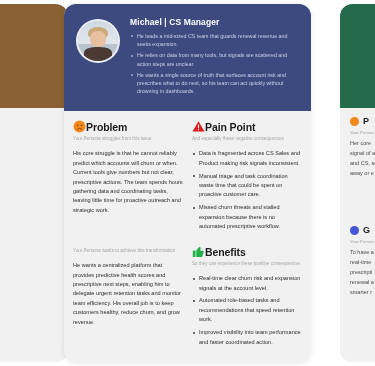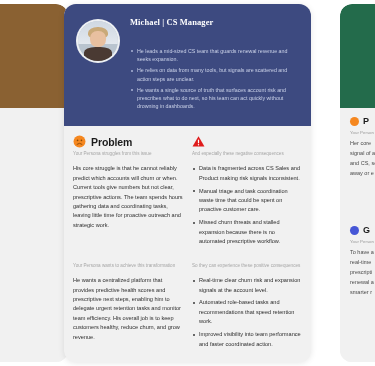--- a/index.html
+++ b/index.html
@@ -82,22 +82,21 @@
   .avatar .hair { position:absolute; left:26%; top:14%; width:48%; height:30%; border-radius:50% 50% 40% 40%; background:#c9a978; }
   .avatar .face { position:absolute; left:30%; top:24%; width:40%; height:40%; border-radius:45%; background:#e8c0a0; }
   .avatar .body { position:absolute; left:14%; bottom:0; width:72%; height:34%; border-radius:40% 40% 0 0; background:#4a3a33; }
 
   .head-text { flex: 1 1 auto; min-width: 0; padding-top: 2px; }
   .persona-name {
     color: #ffffff;
     font-size: 8.5px;
     font-weight: bold;
     letter-spacing: 0.1px;
-    margin-bottom: 20px;
-    font-family: Liberation Serif, serif;
+    margin-bottom: 5px;
   }
   ul.head-list { list-style: none; }
   ul.head-list li {
     position: relative;
     color: #cbd2e8;
     font-size: 5.3px;
     line-height: 8.4px;
     padding-left: 7px;
     margin-bottom: 2.5px;
   }
@@ -113,21 +112,21 @@
   .main-body {
     background: #f1f1f1;
     padding: 9px 9px 0 9px;
     display: grid;
     grid-template-columns: 1fr 1fr;
     column-gap: 9px;
     row-gap: 10px;
     align-content: start;
   }
 
-  .sec-head { display: flex; align-items: flex-end; gap: 5px; }
+  .sec-head { display: flex; align-items: flex-end; }
   .sec-title {
     font-size: 10.5px;
     font-weight: bold;
     color: #1b1b1b;
     letter-spacing: -0.1px;
   }
   .sec-sub {
     font-size: 4.6px;
     color: #a6a6a6;
     margin: 2px 0 7px 0;
@@ -254,35 +253,43 @@
         <div class="sec-para">His core struggle is that he cannot reliably predict which accounts will churn or when. Current tools give numbers but not clear, prescriptive actions. The team spends hours gathering data and coordinating tasks, leaving little time for proactive outreach and strategic work.</div>
       </div>
 
       <div>
         <div class="sec-head">
           <svg class="ic" viewBox="0 0 24 24">
             <path d="M12 2.5 L23 21 L1 21 Z" fill="#e01b1b"></path>
             <rect x="10.9" y="8.2" width="2.2" height="7" rx="1.1" fill="#ffffff"></rect>
             <circle cx="12" cy="18" r="1.3" fill="#ffffff"></circle>
           </svg>
+          <span class="sec-title">Pain Point</span>
         </div>
         <div class="sec-sub">And especially these negative consequences</div>
         <ul class="sec-list">
           <li>Data is fragmented across CS Sales and Product making risk signals inconsistent.</li>
           <li>Manual triage and task coordination waste time that could be spent on proactive customer care.</li>
           <li>Missed churn threats and stalled expansion because there is no automated prescriptive workflow.</li>
         </ul>
       </div>
 
       <div>
         <div class="sec-sub">Your Persona wants to achieve this transformation</div>
         <div class="sec-para">He wants a centralized platform that provides predictive health scores and prescriptive next steps, enabling him to delegate urgent retention tasks and monitor team efficiency. His overall job is to keep customers healthy, reduce churn, and grow revenue.</div>
       </div>
 
       <div>
+        <div class="sec-head">
+          <svg class="ic" viewBox="0 0 24 24">
+            <rect x="1.5" y="10" width="5" height="12" rx="1.2" fill="#21b14b"></rect>
+            <path d="M8 22 h9.2 a2.2 2.2 0 0 0 2.1-1.6 l2.4-7.4 a1.8 1.8 0 0 0-1.7-2.4 h-5 l0.9-4.3 a2.1 2.1 0 0 0-3.9-1.5 L8 10.2 Z" fill="#21b14b"></path>
+          </svg>
+          <span class="sec-title">Benefits</span>
+        </div>
         <div class="sec-sub">So they can experience these positive consequences</div>
         <ul class="sec-list">
           <li>Real-time clear churn risk and expansion signals at the account level.</li>
           <li>Automated role-based tasks and recommendations that speed retention work.</li>
           <li>Improved visibility into team performance and faster coordinated action.</li>
         </ul>
       </div>
 
     </div>
   </div>

